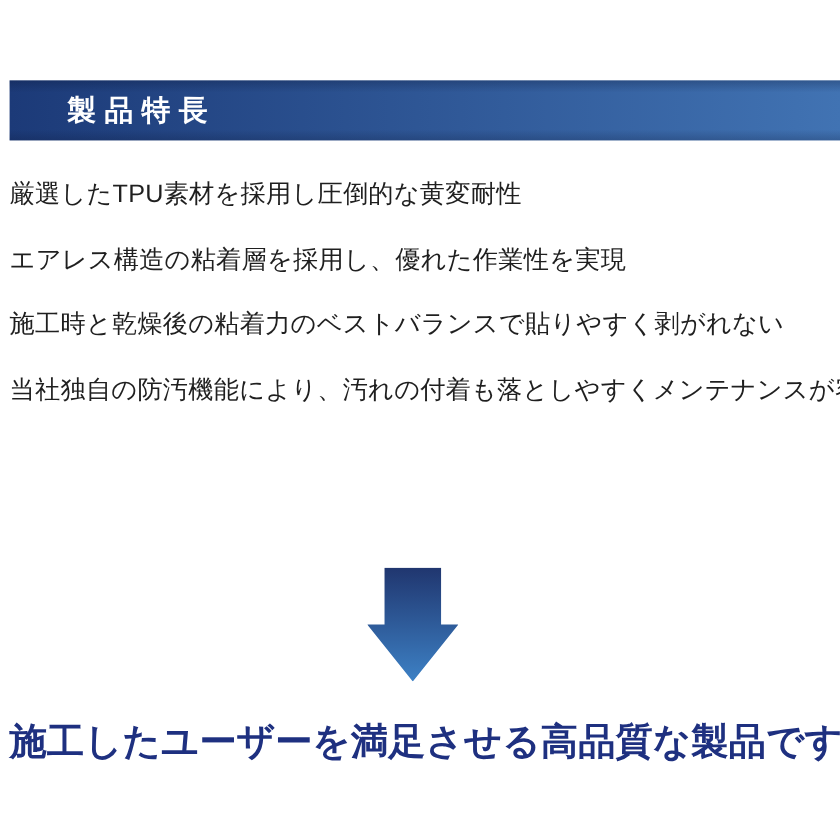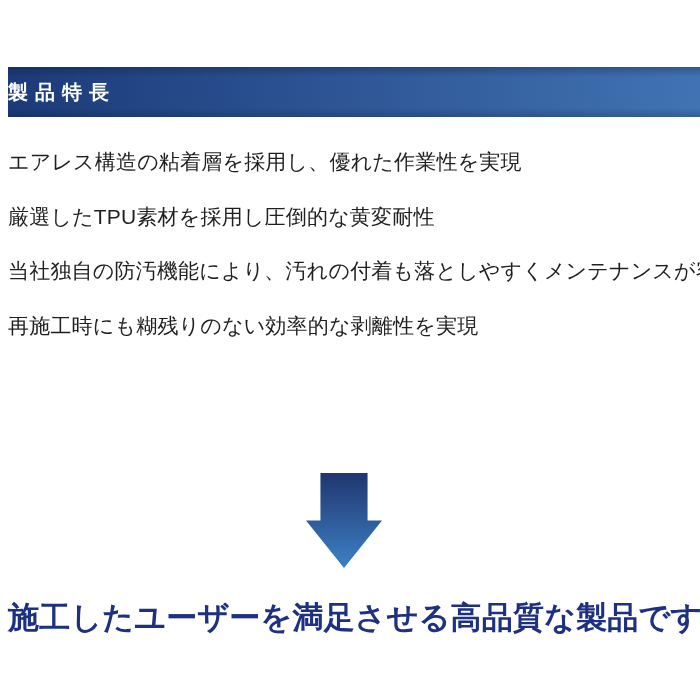--- a/index.html
+++ b/index.html
@@ -28,24 +28,25 @@
         rgba(8, 18, 48, 0) 82%,
         rgba(8, 18, 48, 0.22) 100%),
       linear-gradient(to right,
         var(--header-grad-left, #1c3a78),
         var(--header-grad-right, #4173b3));
     display: flex;
     align-items: center;
   }
   .header-title {
     color: var(--header-text, #ffffff);
-    font-size: 20px;
+    font-size: 24px;
     font-weight: 600;
     letter-spacing: 7px;
     white-space: nowrap;
+    margin-left: 48px;
   }
   .features {
     position: absolute;
     left: 8px;
     top: 135px;
     right: 0;
   }
   .feature {
     margin: 0;
     font-size: 21px;
@@ -80,23 +81,23 @@
 </head>
 <body>
 
 <div class="page">
 
   <div class="header-bar">
     <span class="header-title">製品特長</span>
   </div>
 
   <div class="features">
+    <p class="feature">厳選したTPU素材を採用し圧倒的な黄変耐性</p>
     <p class="feature">エアレス構造の粘着層を採用し、優れた作業性を実現</p>
-    <p class="feature">厳選したTPU素材を採用し圧倒的な黄変耐性</p>
+    <p class="feature">施工時と乾燥後の粘着力のベストバランスで貼りやすく剥がれない</p>
     <p class="feature">当社独自の防汚機能により、汚れの付着も落としやすくメンテナンスが容易</p>
-    <p class="feature">再施工時にも糊残りのない効率的な剥離性を実現</p>
   </div>
 
   <div class="down-arrow"></div>
 
   <div class="conclusion">施工したユーザーを満足させる高品質な製品です</div>
 
 </div>
 
 </body></html>

